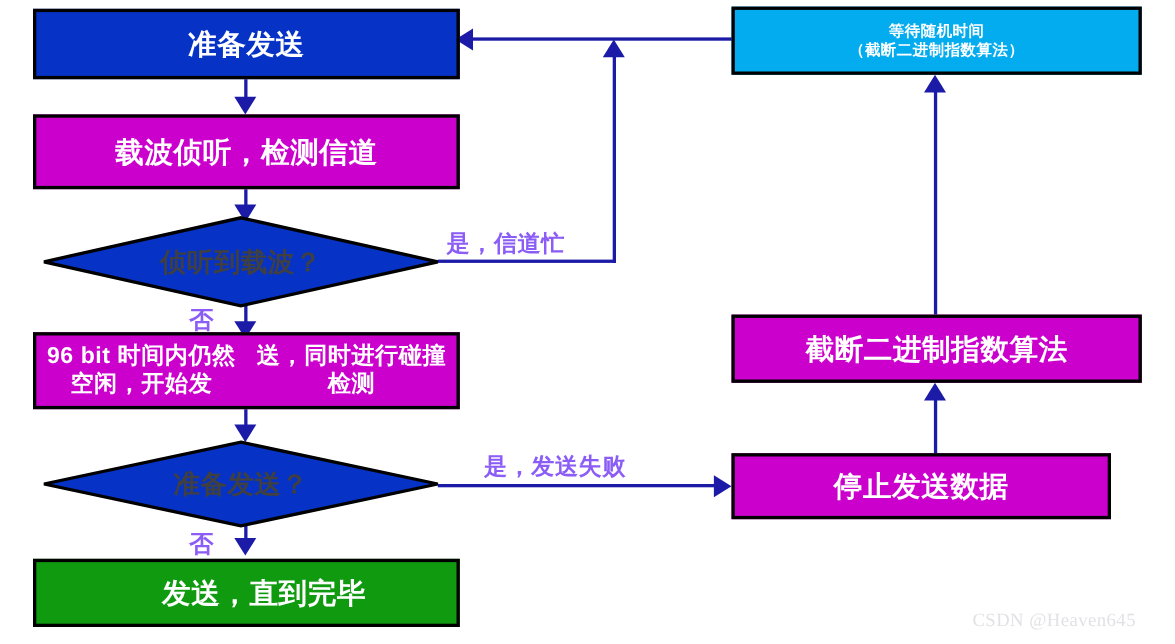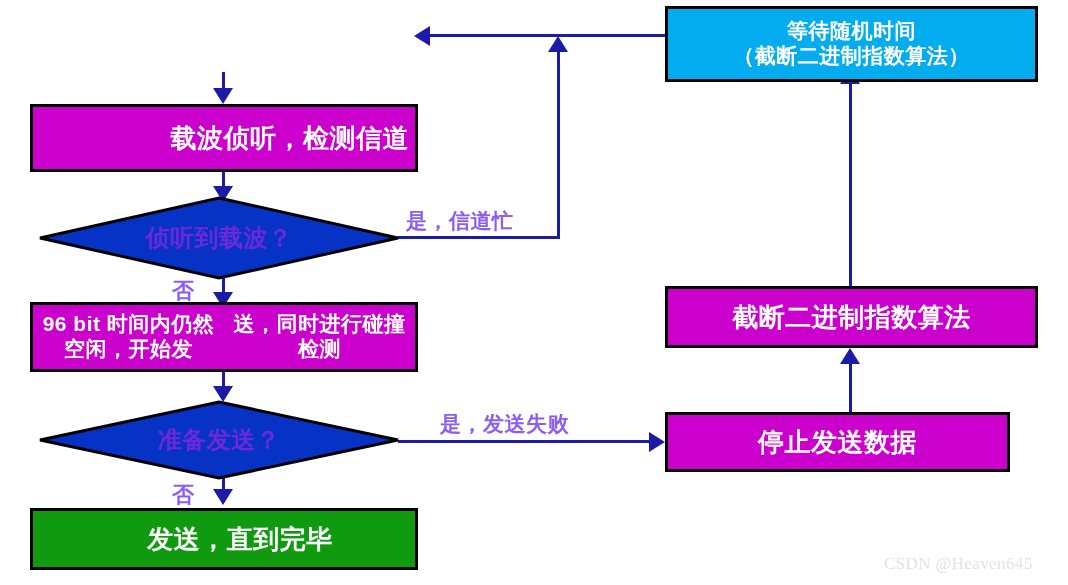--- a/index.html
+++ b/index.html
@@ -38,21 +38,21 @@
     align-items:center;
     justify-content:center;
   }
   .diamond .dshape{
     position:absolute;
     left:0;top:0;width:100%;height:100%;
   }
   .diamond .dlabel{
     position:relative;
     z-index:2;
-    color:#6d28d9;
+    color:#404040;
     font-weight:bold;
     text-align:center;
     width:100%;
     letter-spacing:0.5px;
   }
 
   
   .hline,.vline{
     position:absolute;
     background:#1B1BA8;
@@ -133,22 +133,25 @@
 
   <div class="vline" style="left:849px; top:362px; height:52px;"></div>
   <div class="arrow arrow-up" style="left:840px; top:348px;"></div>
 
   <div class="vline" style="left:849px; top:82px; height:204px;"></div>
   <div class="arrow arrow-up" style="left:840px; top:68px;"></div>
 
   <div class="hline" style="left:428px; top:34px; width:240px;"></div>
   <div class="arrow arrow-left" style="left:414px; top:26px;"></div>
 
+  <div class="node" style="left:30px; top:8px; width:388px; height:64px; background:#0633C6; font-size:26px;">
+    <span>准备发送</span>
+  </div>
 
-  <div class="node" style="left:30px; top:104px; width:388px; height:68px; background:#CC00CC; font-size:26px;text-align:right;">
+  <div class="node" style="left:30px; top:104px; width:388px; height:68px; background:#CC00CC; font-size:26px;">
     <span>载波侦听，检测信道</span>
   </div>
 
   <div class="diamond" style="left:38px; top:196px; width:362px; height:84px;">
     <svg class="dshape" viewBox="0 0 362 84" preserveAspectRatio="none">
       <polygon points="181,2 360,42 181,82 2,42" fill="#0633C6" stroke="#000000" stroke-width="3"></polygon>
     </svg>
     <div class="dlabel" style="font-size:24px;">侦听到载波？</div>
   </div>
 
@@ -161,21 +164,21 @@
     <svg class="dshape" viewBox="0 0 362 80" preserveAspectRatio="none">
       <polygon points="181,2 360,40 181,78 2,40" fill="#0633C6" stroke="#000000" stroke-width="3"></polygon>
     </svg>
     <div class="dlabel" style="font-size:24px;">准备发送？</div>
   </div>
 
   <div class="node" style="left:30px; top:508px; width:388px; height:62px; background:#0F9A0F; font-size:26px;padding-left:32px;">
     <span>发送，直到完毕</span>
   </div>
 
-  <div class="node" style="left:665px; top:6px; width:373px; height:76px; background:#02ACEE; font-size:21px; flex-direction:column;">
+  <div class="node" style="left:665px; top:6px; width:373px; height:62px; background:#02ACEE; font-size:14px; flex-direction:column;">
     <span>等待随机时间</span>
     <span>（截断二进制指数算法）</span>
   </div>
 
   <div class="node" style="left:665px; top:286px; width:373px; height:62px; background:#CC00CC; font-size:26px;">
     <span>截断二进制指数算法</span>
   </div>
 
   <div class="node" style="left:665px; top:412px; width:345px; height:60px; background:#CC00CC; font-size:26px;">
     <span>停止发送数据</span>

